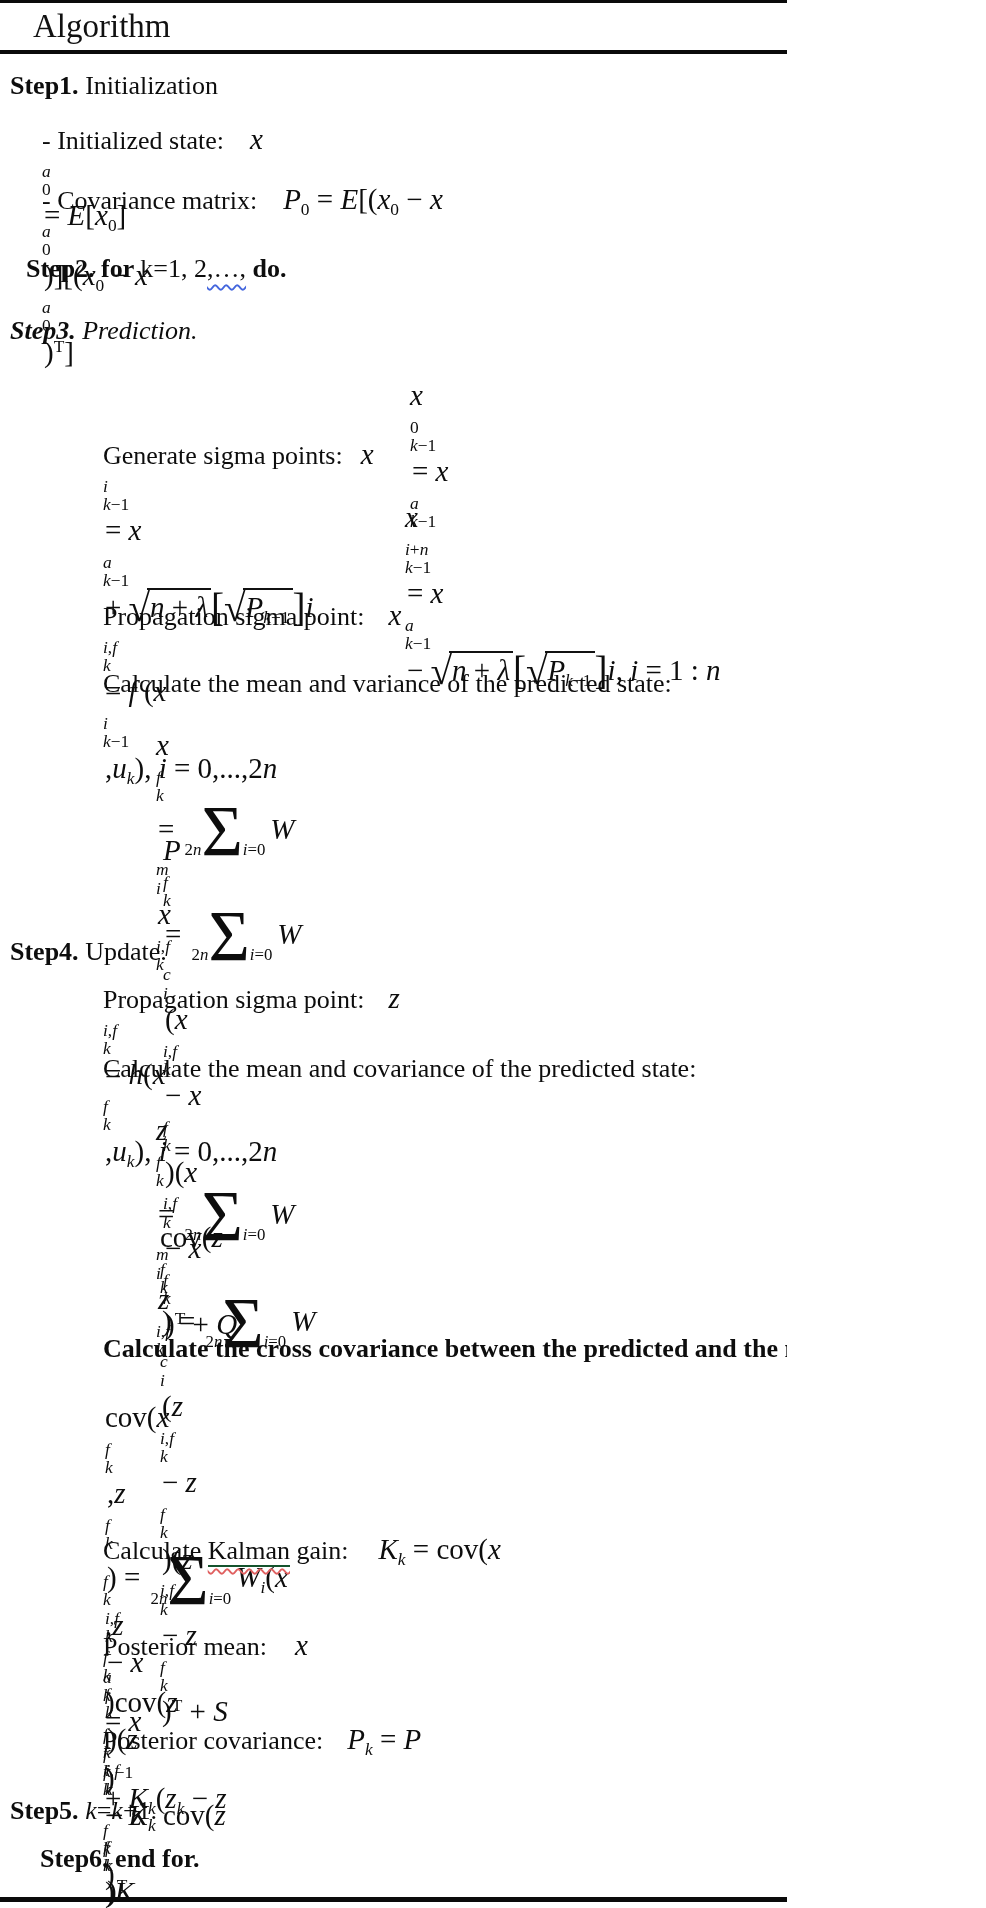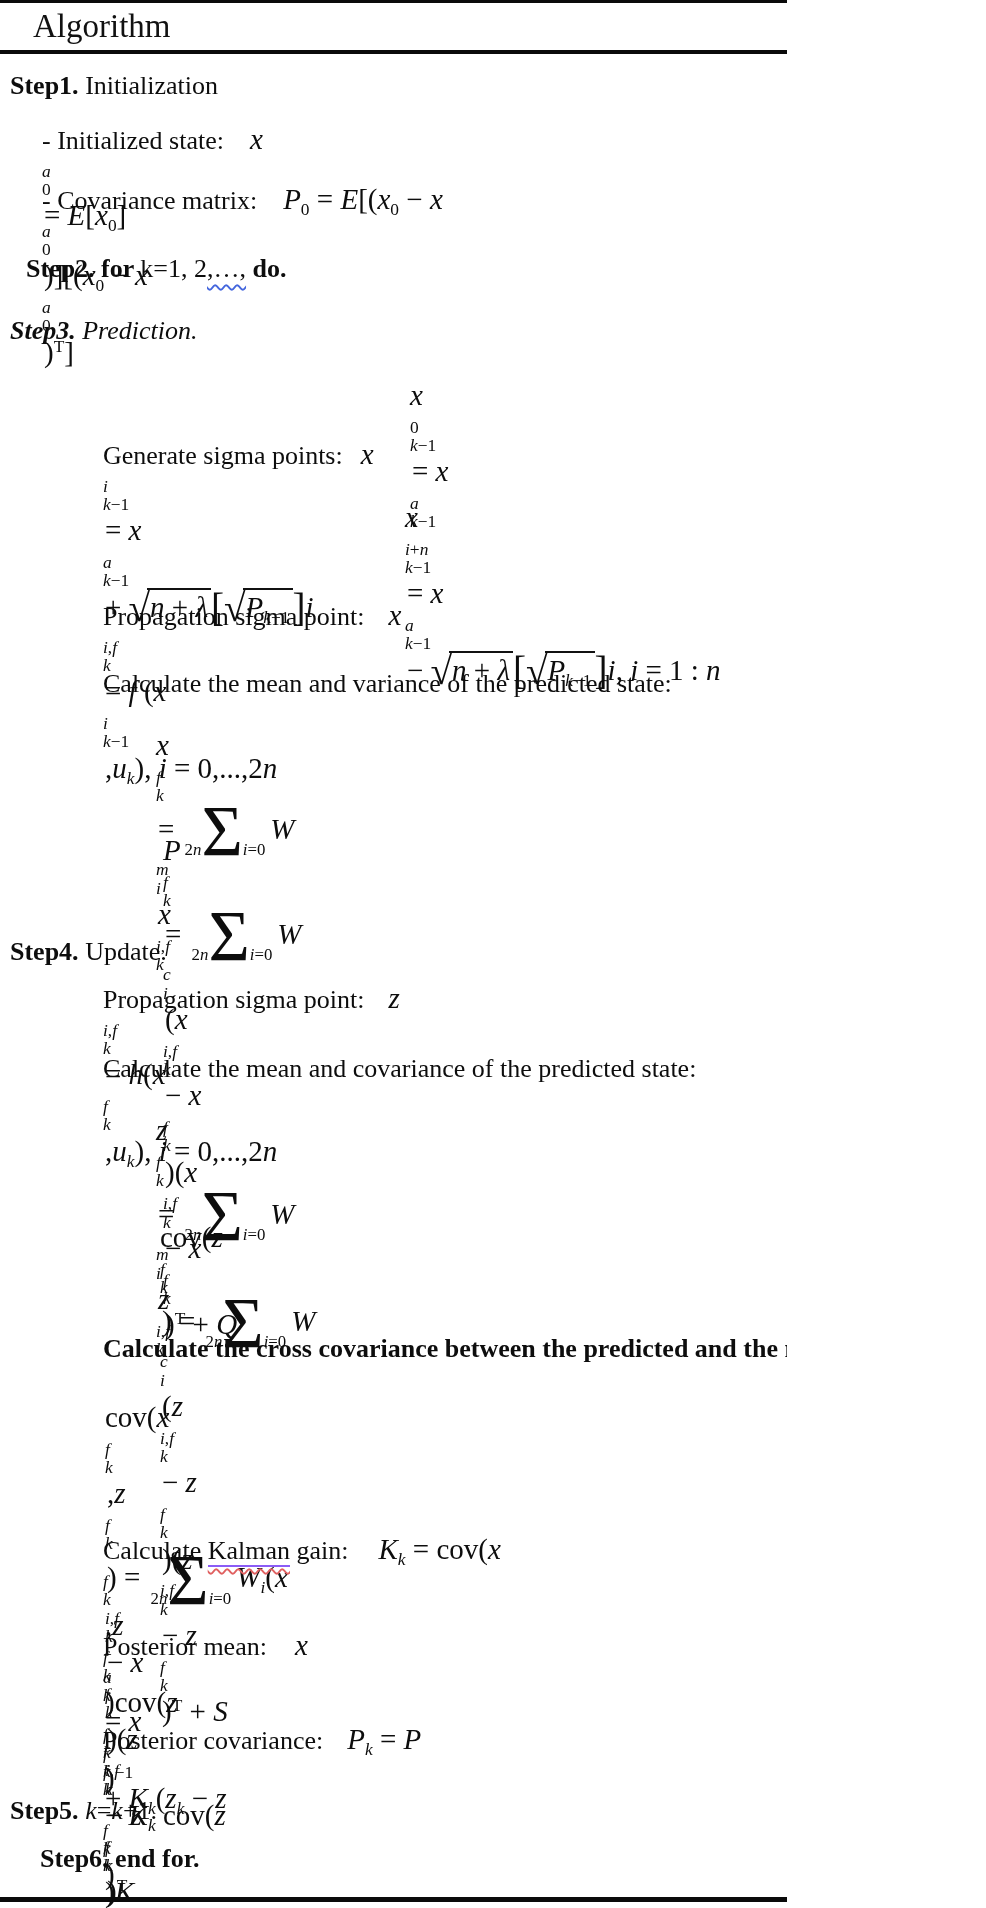--- a/index.html
+++ b/index.html
@@ -6,21 +6,21 @@
   #page {
     position:relative; width:787px; height:1908px;
     background:#ffffff; overflow:hidden;
     font-family:"Liberation Serif", serif; color:#0d0d0d;
   }
   .rule { position:absolute; left:0; width:986px; background:#0a0a0a; }
   #title-row { position:absolute; top:8px; left:33px; font-size:33px; color:#111; }
   .row { position:absolute; white-space:nowrap; font-size:26px; line-height:1.2; }
   .row span { display:inline; }
   .b  { font-weight:700; }
-  .ul { border-bottom:2px solid #8b5cf6;margin-top:6px; }
+  .ul { border-bottom:2px solid #14532d;margin-top:6px; }
   .wavy-red  { text-decoration:underline wavy #e06060 1.5px; text-underline-offset:9px; }
   .wavy-blue { text-decoration:underline wavy #4466dd 1.5px; text-underline-offset:7px; }
   
   .eq { font-size:29px; font-style:normal; }
   .eq.small { font-size:1em; }
   .eq i { font-style:italic; }
   .eq sub { font-size:0.6em; vertical-align:-0.35em; line-height:0; }
   .eq sup { font-size:0.6em; vertical-align:0.6em;  line-height:0; }
   .ss { display:inline-flex; flex-direction:column; align-items:flex-start;
         font-size:0.6em; line-height:1.05; vertical-align:-0.55em; margin-right:2px; }

